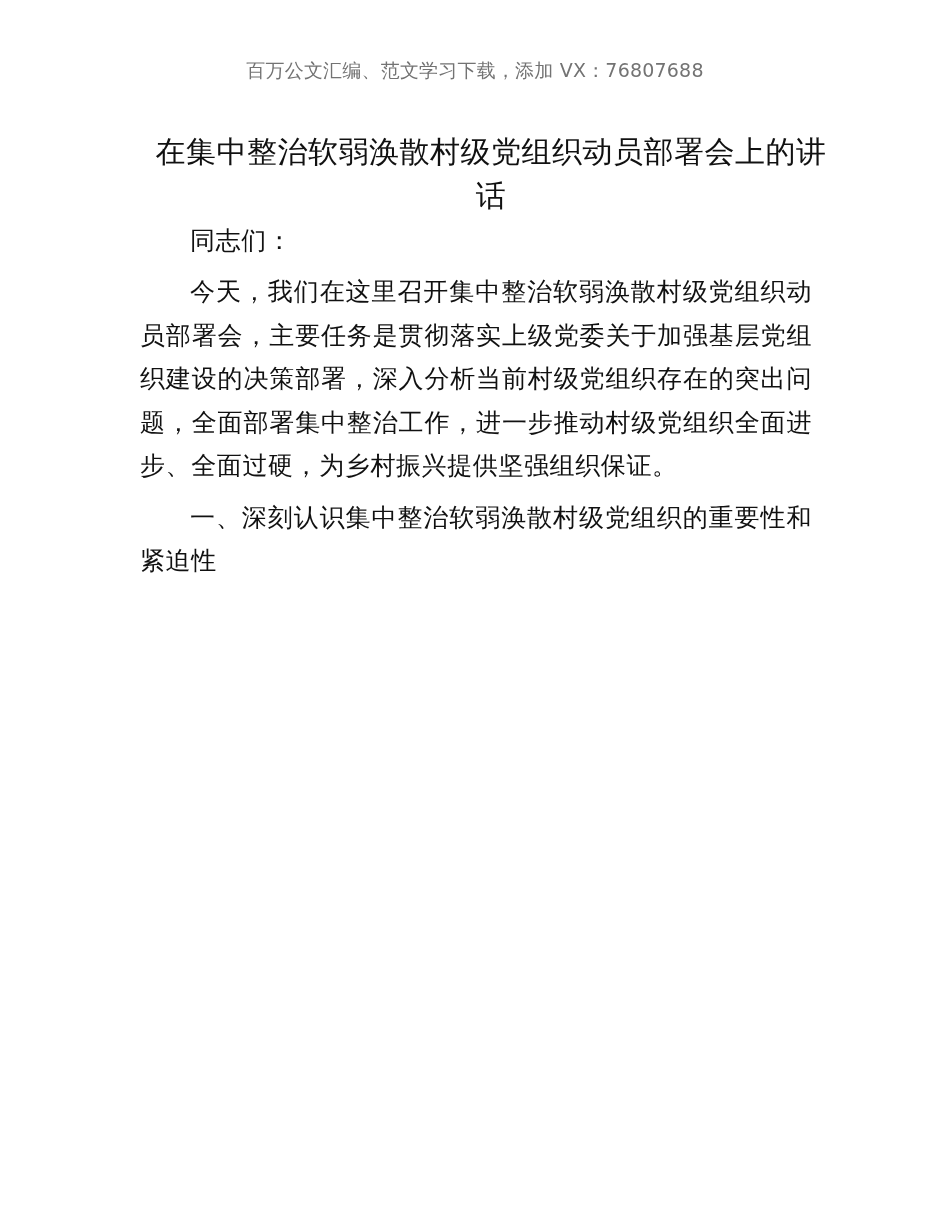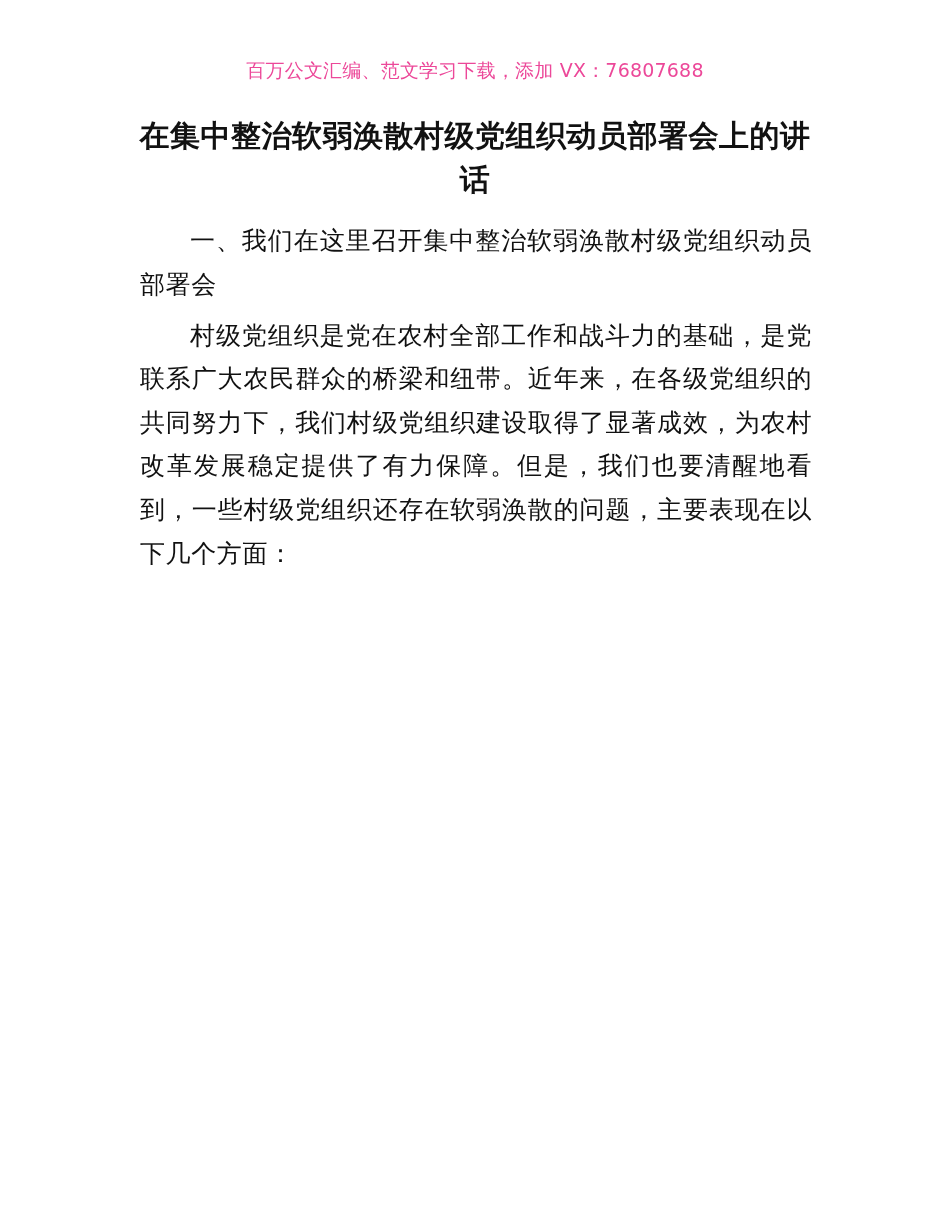--- a/index.html
+++ b/index.html
@@ -1,28 +1,29 @@
 <!DOCTYPE html>
 <html><head>
 <meta charset="utf-8">
 <style>
   html, body { margin: 0; padding: 0; background: #ffffff; }
   body { width: 950px; height: 1230px; position: relative; overflow: hidden;
          font-family: "DejaVu Sans", "Liberation Sans", sans-serif; color: #111111; }
   .watermark { position: absolute; top: 56px; left: 0; width: 950px; text-align: center;
-               font-size: 19px; color: #ec4899; letter-spacing: 0.2px; line-height: 28px; }
+               font-size: 19px; color: #737373; letter-spacing: 0.2px; line-height: 28px; }
   .title { position: absolute; top: 114px; left: 130px; width: 690px; text-align: center;
            font-size: 30px; line-height: 44px; color: #111; letter-spacing: 0.5px; }
   .body { position: absolute; top: 219px; left: 140px; width: 672px; }
   .para { font-size: 25px; line-height: 43.6px; text-indent: 2em; margin: 0 0 7.5px 0;
           text-align: justify; letter-spacing: 0.6px; word-break: break-all; }
 </style>
 </head>
 <body>
 
 <div class="watermark">百万公文汇编、范文学习下载，添加 VX：76807688</div>
 
-<h1 class="title" style="margin:0;font-weight:bold;">在集中整治软弱涣散村级党组织动员部署会上的讲话</h1>
+<h1 class="title" style="margin:16px;font-weight:normal;">在集中整治软弱涣散村级党组织动员部署会上的讲话</h1>
 
 <div class="body">
-  <p class="para">一、我们在这里召开集中整治软弱涣散村级党组织动员部署会</p>
-  <p class="para">村级党组织是党在农村全部工作和战斗力的基础，是党联系广大农民群众的桥梁和纽带。近年来，在各级党组织的共同努力下，我们村级党组织建设取得了显著成效，为农村改革发展稳定提供了有力保障。但是，我们也要清醒地看到，一些村级党组织还存在软弱涣散的问题，主要表现在以下几个方面：</p>
+  <p class="para">同志们：</p>
+  <p class="para">今天，我们在这里召开集中整治软弱涣散村级党组织动员部署会，主要任务是贯彻落实上级党委关于加强基层党组织建设的决策部署，深入分析当前村级党组织存在的突出问题，全面部署集中整治工作，进一步推动村级党组织全面进步、全面过硬，为乡村振兴提供坚强组织保证。</p>
+  <p class="para">一、深刻认识集中整治软弱涣散村级党组织的重要性和紧迫性</p>
 </div>
 
 </body></html>

